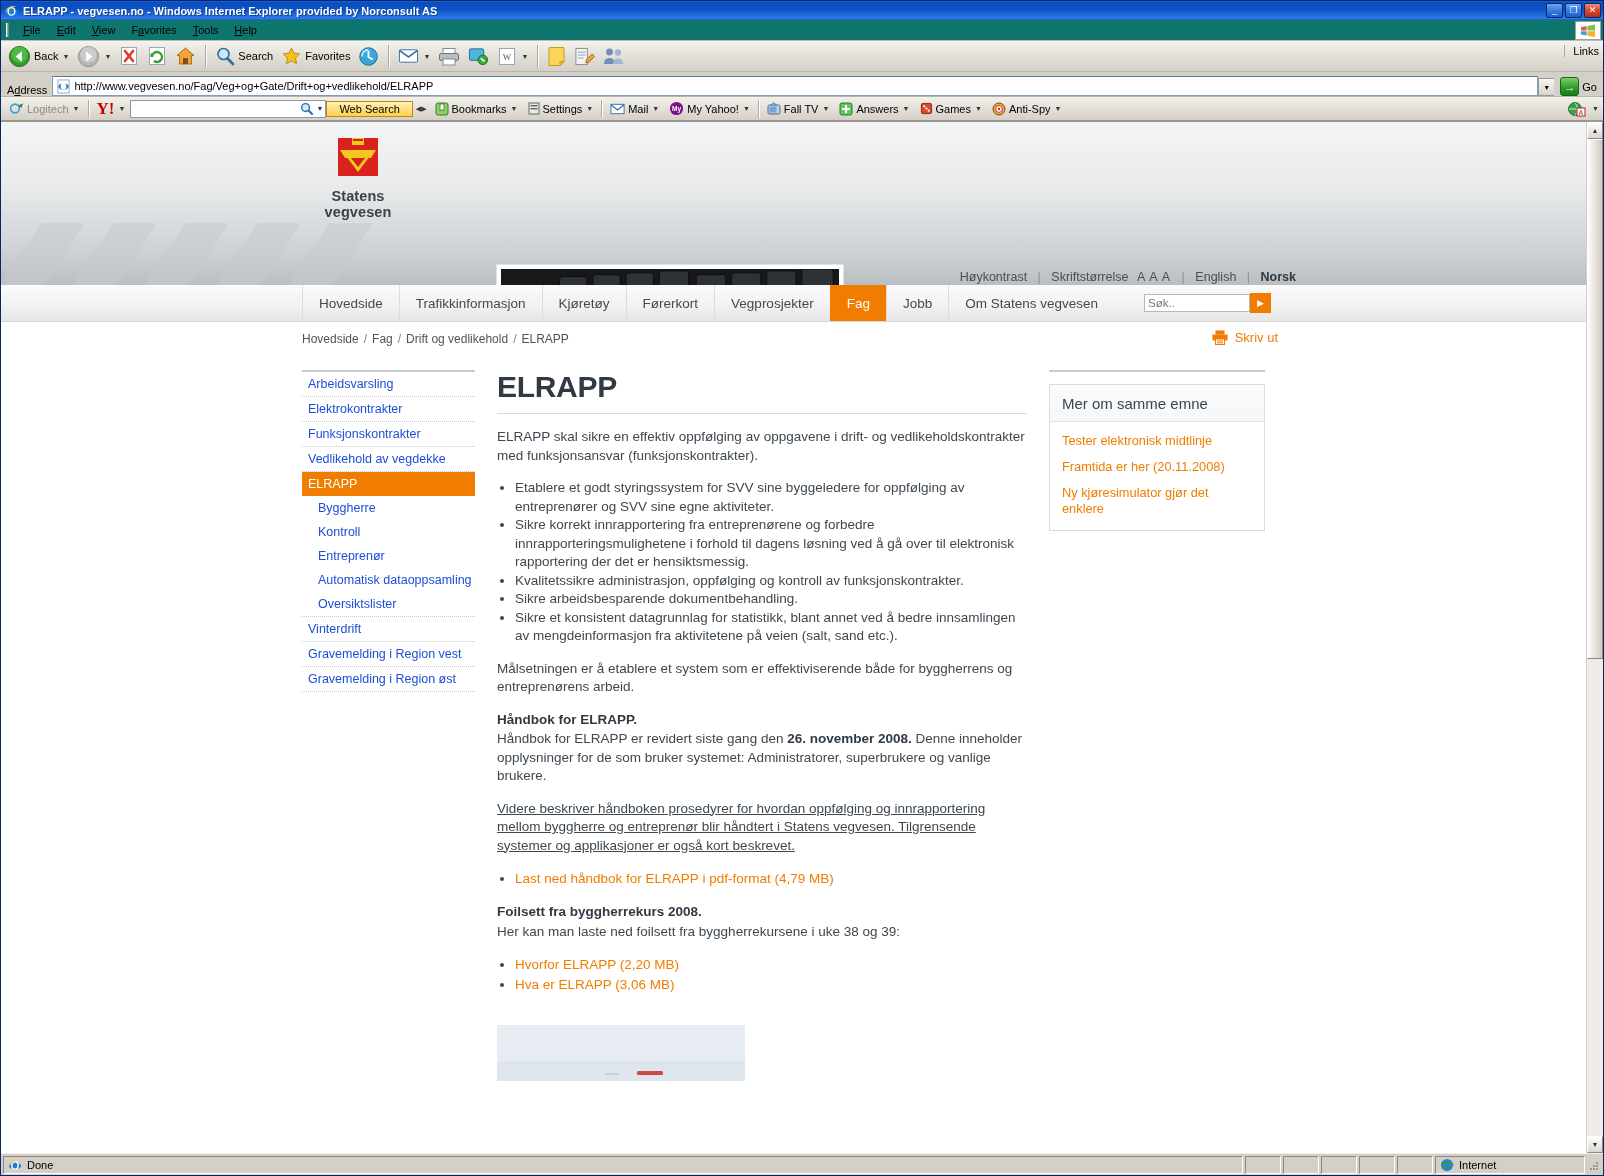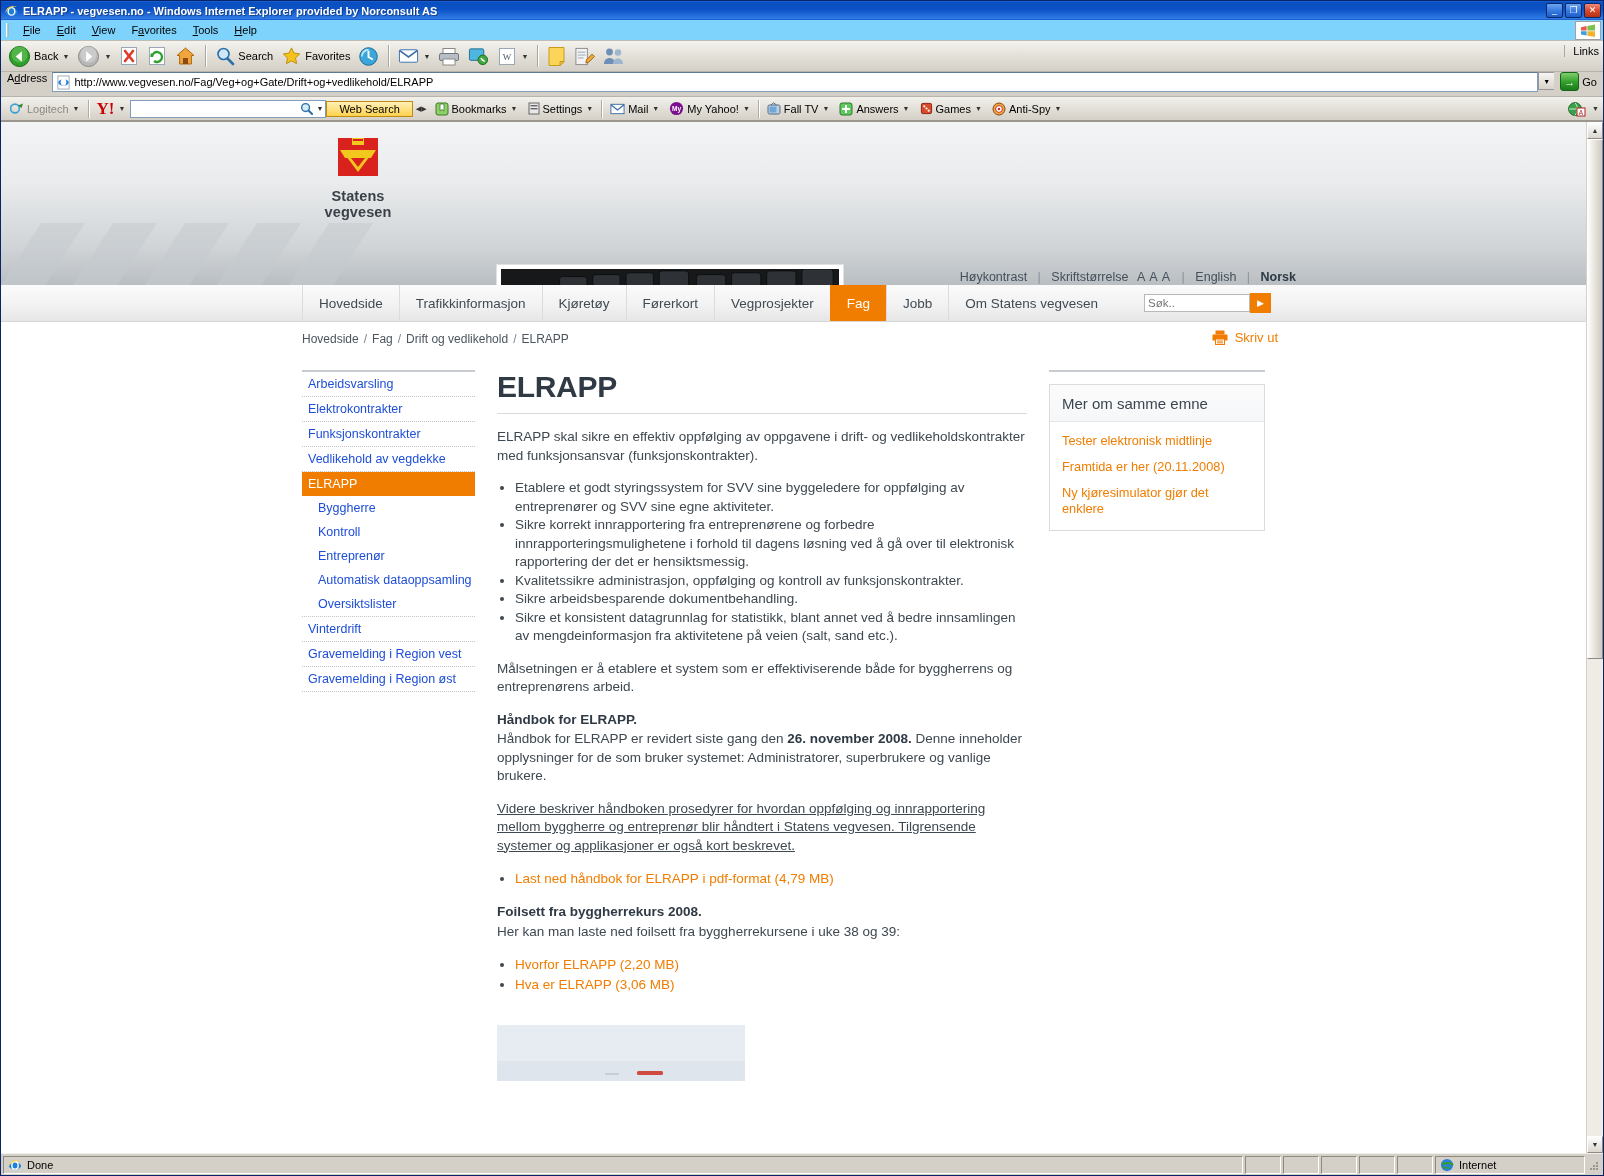--- a/index.html
+++ b/index.html
@@ -44,21 +44,21 @@
     border-radius: 2px;
     display: flex; align-items: center; justify-content: center;
     font-size: 9px; color: #fff; font-family: "Liberation Sans", sans-serif;
     line-height: 1;
   }
   .tb-btn.close { background: linear-gradient(180deg,#f08a7a 0%,#d8492a 50%,#b53015 100%); }
 
   
   .menubar {
     height: 21px;
-    background: #7dd3fc;
+    background: #0f766e;
     display: flex; align-items: center;
     border-bottom: 1px solid #c0bcb4;
     padding-left: 4px;
     position: relative;
   }
   .menubar .grip { width: 6px; height: 16px; margin-right: 4px; }
   .menu-item {
     font-size: 11px; color: #000;
     padding: 2px 8px;
     white-space: nowrap;
@@ -92,21 +92,21 @@
     position: absolute; right: 4px; top: 4px;
     font-size: 11px; color: #000;
     border-left: 1px solid #aaa6a0;
     padding-left: 8px;
   }
 
   
   .addressbar {
     height: 25px;
     background: #d4d0c8;
-    display: flex; align-items: flex-start;
+    display: flex; align-items: flex-end;
     border-bottom: 1px solid #b8b4ac;
     padding-left: 6px;
   }
   .addr-label { font-size: 11px; color: #000; margin-right: 5px; white-space: nowrap; }
   .addr-input {
     flex: 1 1 auto;
     height: 20px;
     background: #fff;
     border: 1px solid #7f9db9;
     border-top-color: #5a7a96;

